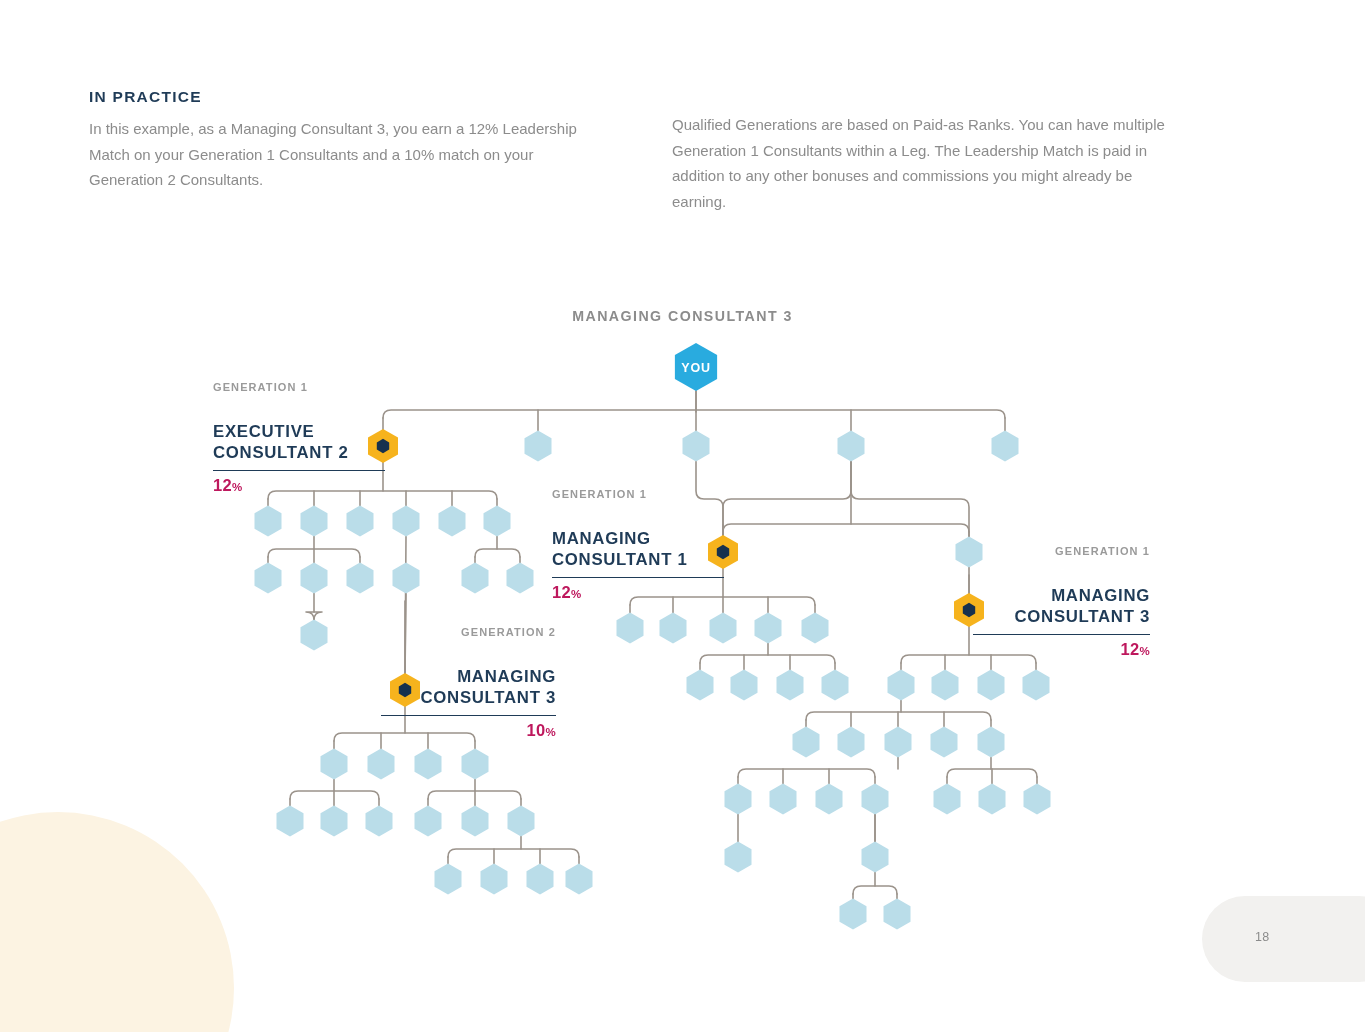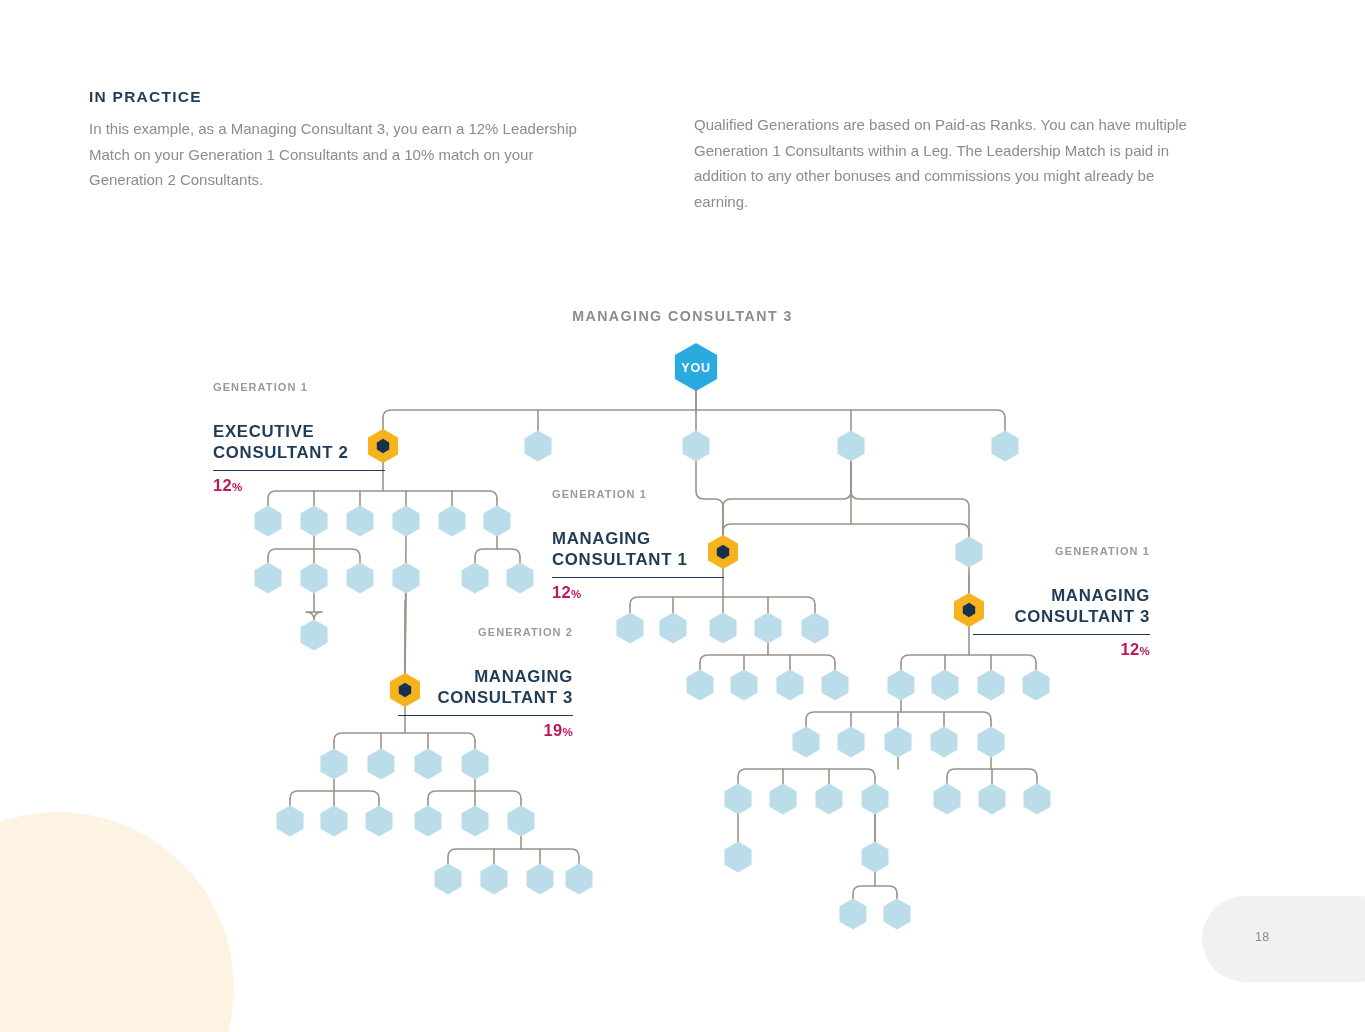--- a/index.html
+++ b/index.html
@@ -56,21 +56,21 @@
     color: #1F3B57;
   }
   .col {
     position: absolute;
     font-size: 15px;
     line-height: 25.6px;
     color: #8C8C8C;
     font-weight: 400;
   }
   .col-left  { left: 89px;  top: 116px; width: 520px; }
-  .col-right { left: 694px; top: 112px; width: 510px; }
+  .col-right { left: 672px; top: 112px; width: 510px; }
 
   
   #diagram-wrap {
     position: absolute;
     left: 0; top: 0;
     width: 1365px; height: 972px;
     z-index: 2;
   }
   svg.tree { display: block; width: 1365px; height: 1032px; }
 
@@ -366,22 +366,22 @@
         <div class="rule"></div>
         <div class="pct"><span>12</span><span class="sym">%</span></div>
       </div>
       <div class="callout align-right" style="left: 973px; top: 545px; width: 177px;">
         <div class="gen">GENERATION 1</div>
         <div class="rank">MANAGING
 CONSULTANT 3</div>
         <div class="rule"></div>
         <div class="pct"><span>12</span><span class="sym">%</span></div>
       </div>
-      <div class="callout align-right" style="left: 398px; top: 626px; width: 175px;">
+      <div class="callout align-right" style="left: 381px; top: 626px; width: 175px;">
         <div class="gen">GENERATION 2</div>
         <div class="rank">MANAGING
 CONSULTANT 3</div>
         <div class="rule"></div>
-        <div class="pct"><span>19</span><span class="sym">%</span></div>
+        <div class="pct"><span>10</span><span class="sym">%</span></div>
       </div>
     </div>
 
 </div>
 
 </body></html>

